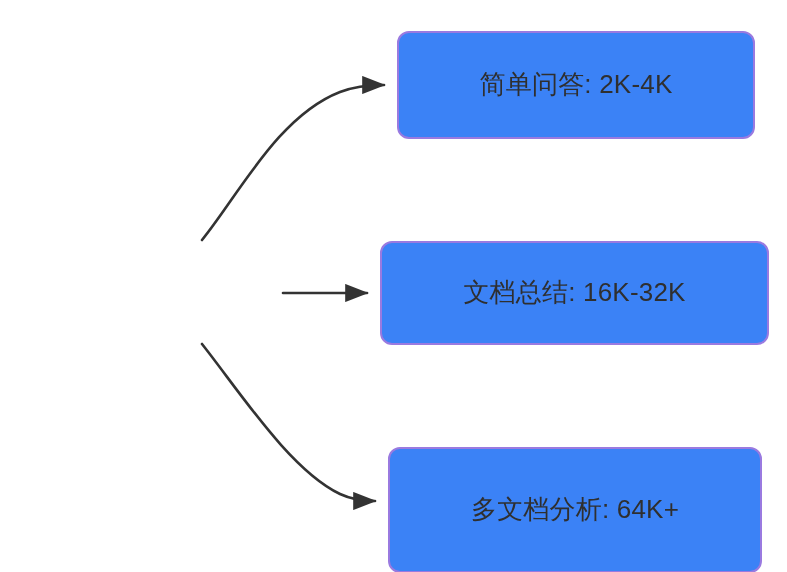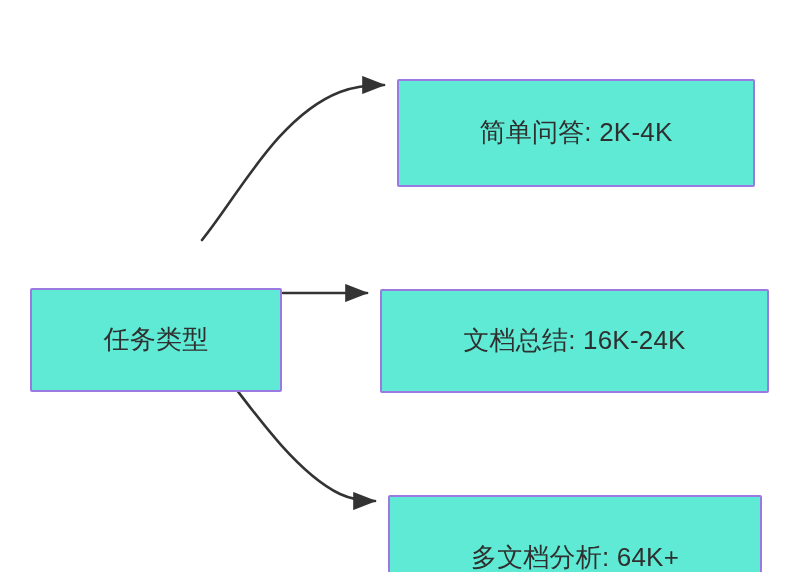--- a/index.html
+++ b/index.html
@@ -25,27 +25,26 @@
     position: absolute;
     left: 0;
     top: 0;
     width: 787px;
     height: 572px;
     pointer-events: none;
   }
   .node {
     position: absolute;
     box-sizing: border-box;
-    background: #5eead4;
+    background: #3b82f6;
     border: 2.5px solid #9a7ae0;
-    border-radius: 2px;
+    border-radius: 12px;
     display: flex;
     align-items: center;
     justify-content: center;
-    margin-top: 48px;
   }
   .node-label {
     font-size: 26px;
     line-height: 1.2;
     color: #2f2f2f;
     white-space: nowrap;
     letter-spacing: 0.2px;
     text-align: center;
   }
   #node-source {
@@ -85,29 +84,26 @@
       </marker>
     </defs>
 
     <path d="M 202 240 C 238 196, 278 116, 340 92 C 358 85, 375 85, 384 85" fill="none" stroke="#333333" stroke-width="2.6" stroke-linecap="round" marker-end="url(#arrowhead)"></path>
 
     <path d="M 283 293 L 367 293" fill="none" stroke="#333333" stroke-width="2.6" stroke-linecap="round" marker-end="url(#arrowhead)"></path>
 
     <path d="M 202 344 C 240 392, 290 470, 340 494 C 355 501, 368 501, 375 501" fill="none" stroke="#333333" stroke-width="2.6" stroke-linecap="round" marker-end="url(#arrowhead)"></path>
   </svg>
 
-  <div class="node" id="node-source">
-    <span class="node-label">任务类型</span>
-  </div>
 
   <div class="node" id="node-simple-qa">
     <span class="node-label">简单问答: 2K-4K</span>
   </div>
 
   <div class="node" id="node-doc-summary">
-    <span class="node-label">文档总结: 16K-24K</span>
+    <span class="node-label">文档总结: 16K-32K</span>
   </div>
 
   <div class="node" id="node-multi-doc">
     <span class="node-label">多文档分析: 64K+</span>
   </div>
 
 </div>
 
 </body></html>

